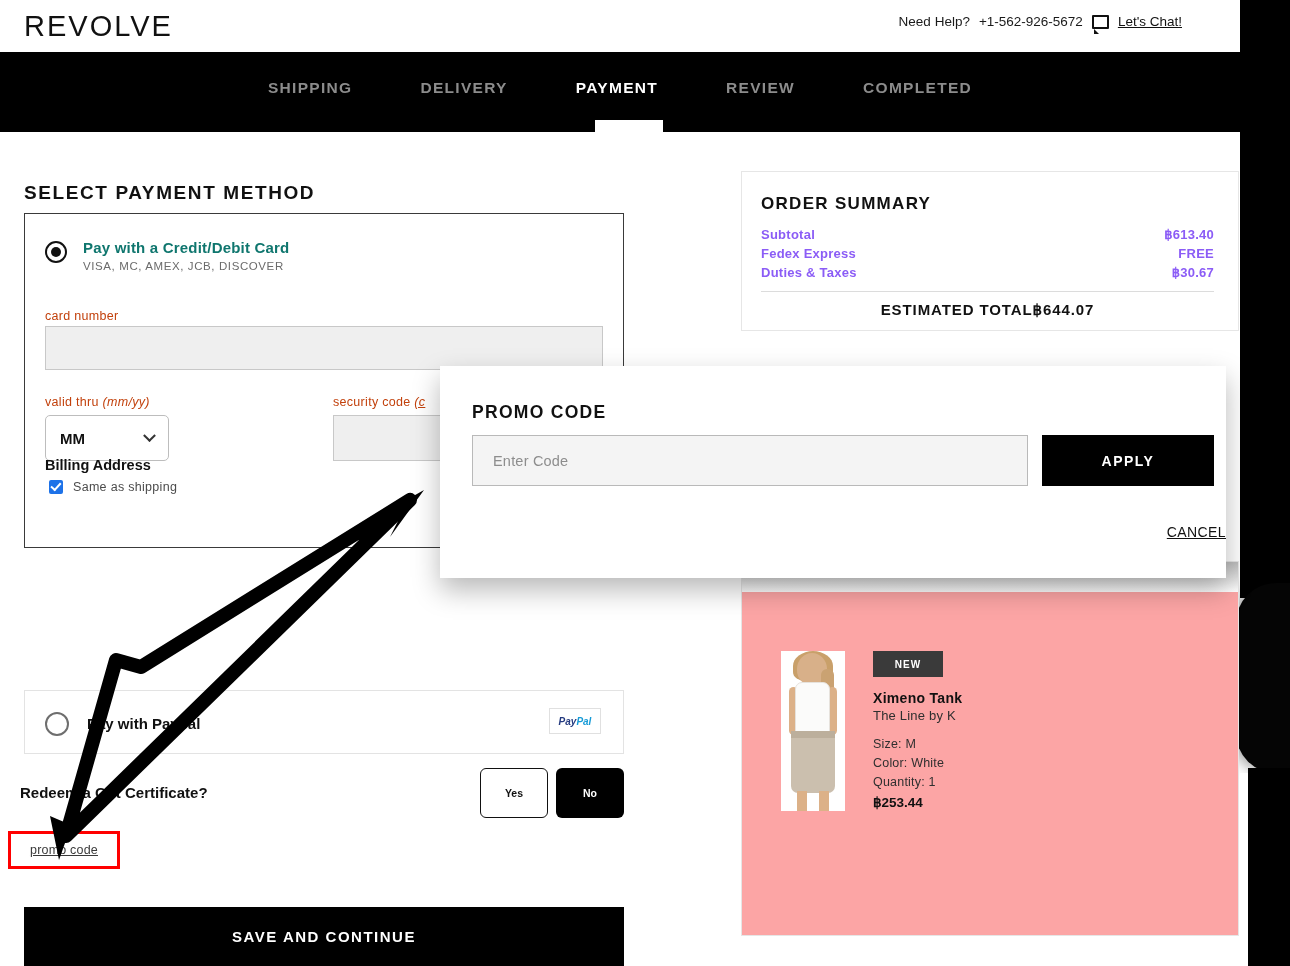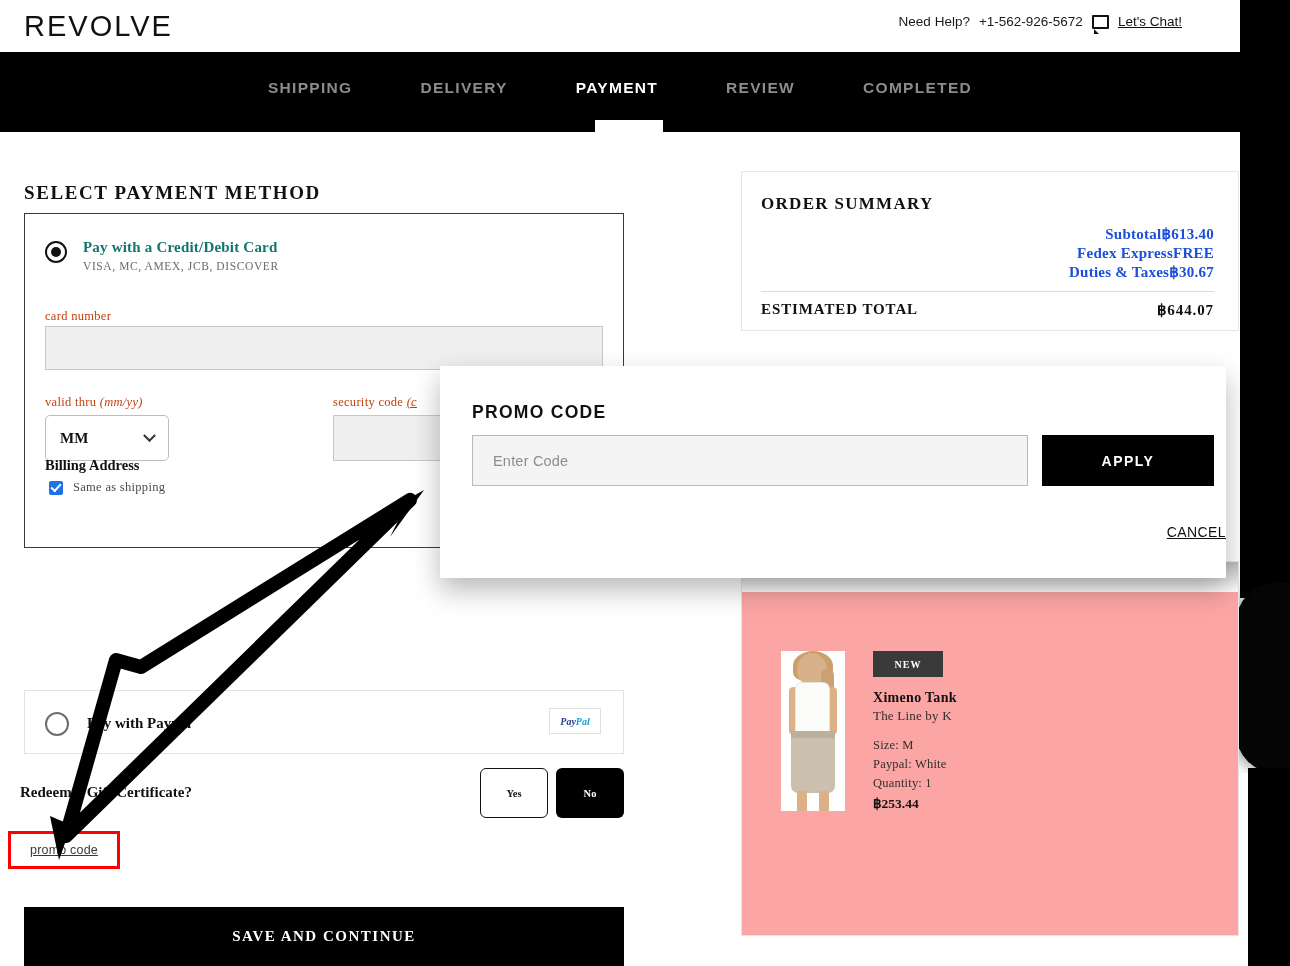--- a/index.html
+++ b/index.html
@@ -64,21 +64,21 @@
   .step {
     font-size:15.5px; letter-spacing:1.3px; font-weight:700;
     color:#8c8c8c; padding:0 34px; position:relative; top:-4px;
   }
   .step.active { color:#fff; }
   .step-underline {
     position:absolute; left:595px; top:120px; width:68px; height:12px; background:#fff;
   }
 
   
-  .main { position:absolute; left:0; top:132px; width:1138px; height:834px; background:#fff;font-family:Liberation Serif, serif; }
+  .main { position:absolute; left:0; top:132px; width:1138px; height:834px; background:#fff; }
 
   .sec-title {
     position:absolute; left:24px; top:50px;
     font-size:19px; font-weight:700; letter-spacing:1.6px; color:#111;
   }
 
   
   .cc-panel {
     position:absolute; left:24px; top:81px; width:600px; height:335px;
     border:1.5px solid #3a3a3a; background:#fff;
@@ -156,23 +156,23 @@
     background:#000; color:#fff; display:flex; align-items:center; justify-content:center;
     font-size:15px; font-weight:700; letter-spacing:1.5px;
   }
 
   
   .summary {
     position:absolute; left:741px; top:39px; width:498px; height:160px;
     border:1px solid #e6e6e6; background:#fff; padding:22px 24px 0 19px;
   }
   .sum-title { font-size:17px;font-weight:700;letter-spacing:1.3px;color:#111; margin-bottom:11px; }
-  .sum-row { display:flex; justify-content:flex-end; font-size:15px; color:#1d4ed8; font-weight:600; line-height:19px; letter-spacing:.25px; }
+  .sum-row { display:flex; justify-content:space-between; font-size:13px; color:#8b5cf6; font-weight:600; line-height:19px; letter-spacing:.25px; }
   .sum-div { border-top:1px solid #dcdcdc; margin:9px 0 9px; }
-  .sum-total { display:flex;justify-content:space-between; font-size:15px; font-weight:700; letter-spacing:.9px; color:#111; }
+  .sum-total { display:flex;justify-content:center; font-size:15px; font-weight:700; letter-spacing:.9px; color:#111; }
 
   
   .items-card {
     position:absolute; left:741px; top:429px; width:498px; height:375px;
     border:1px solid #e6e6e6; background:#fca5a5;
   }
   .item-shade {
     position:absolute; left:0; top:0; width:100%; height:30px;
     background:linear-gradient(to bottom,#bdbdbd,#fff);
   }
@@ -349,21 +349,21 @@
             <span class="ph-belt"></span>
           <span class="ph-legL"></span>
             <span class="ph-legR"></span>
         </div>
         <div>
           <div class="badge-new">NEW</div>
           <div class="prod-name">Ximeno Tank</div>
           <div class="prod-brand">The Line by K</div>
           <div class="prod-meta">
             <div>Size:  M</div>
-            <div>Paypal:  White</div>
+            <div>Color:  White</div>
             <div>Quantity: 1</div>
           </div>
           <div class="prod-price">฿253.44</div>
         </div>
       </div>
     </div>
 
   </div>
 
   <div class="modal-shadow">

